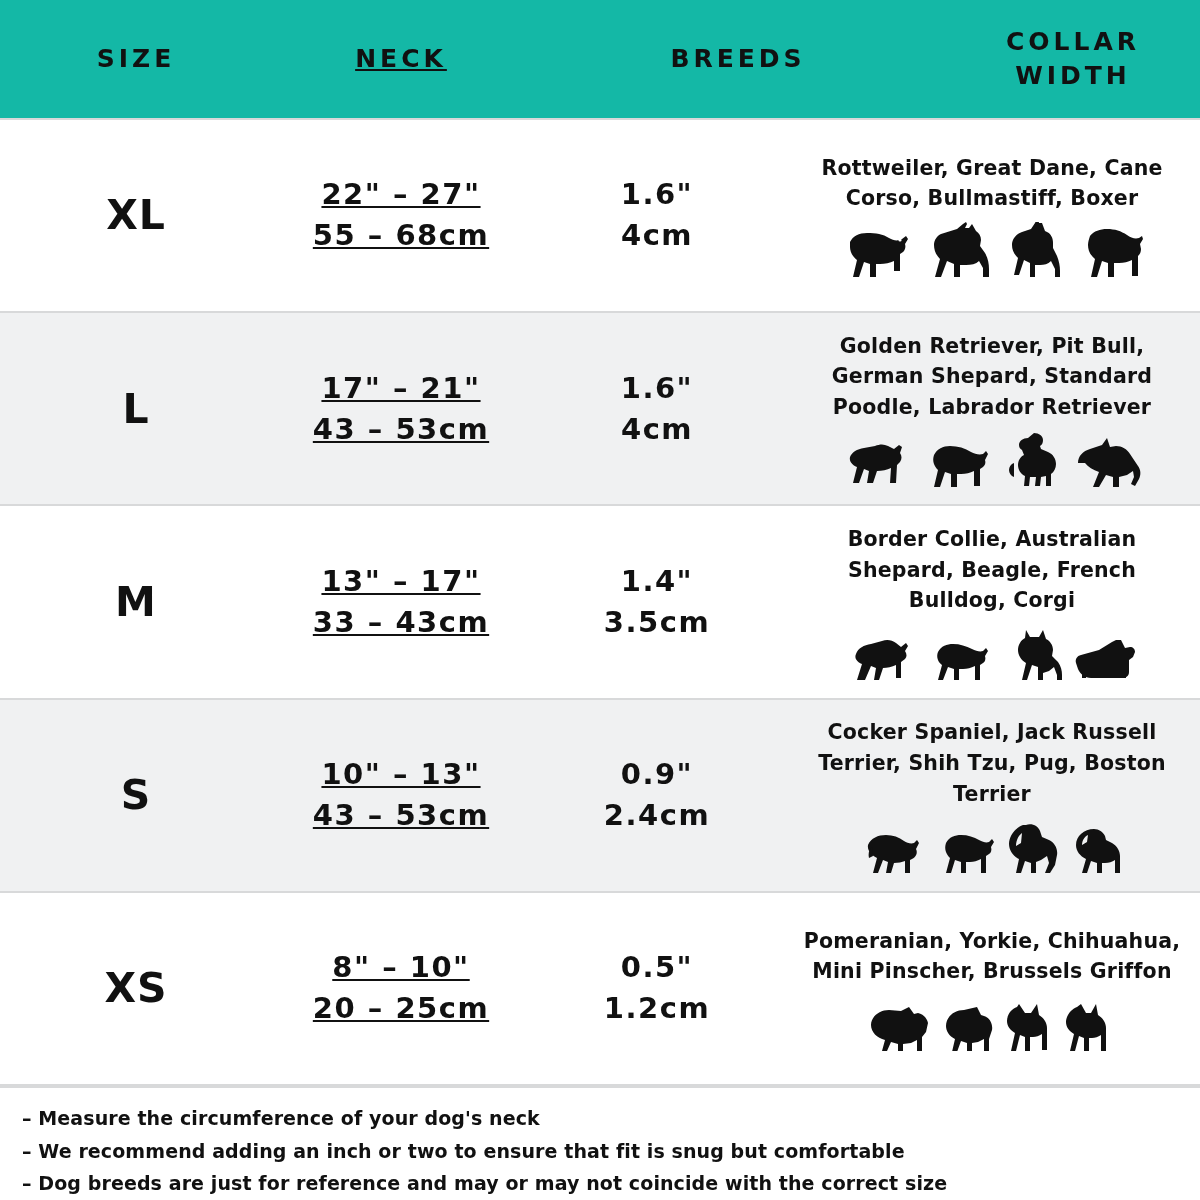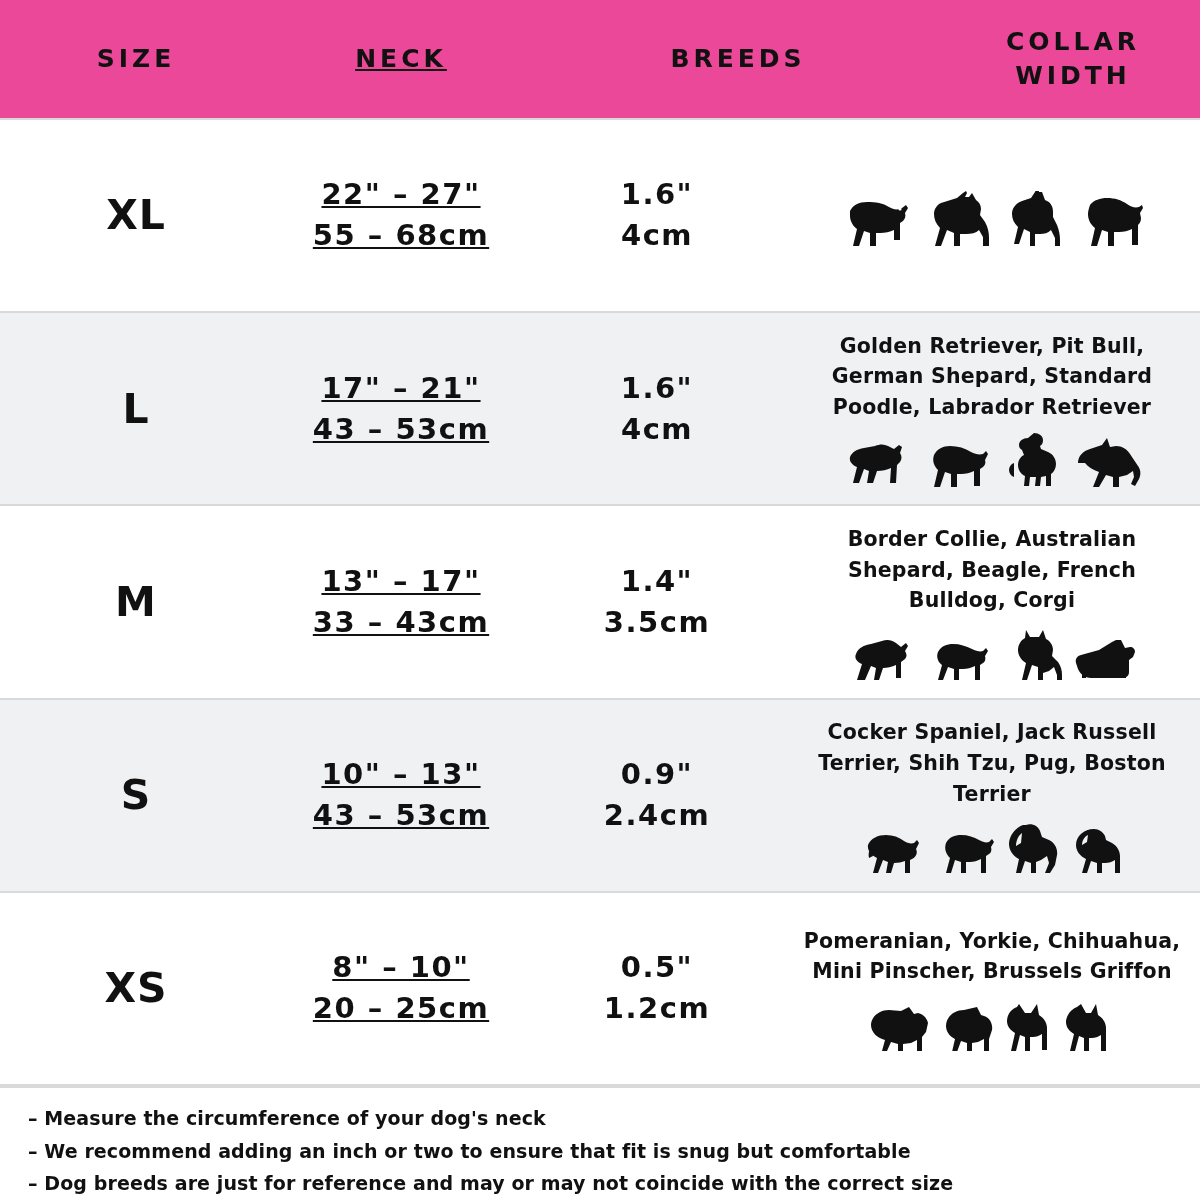--- a/index.html
+++ b/index.html
@@ -18,21 +18,21 @@
     width: 1200px;
     height: 1200px;
     display: flex;
     flex-direction: column;
     box-sizing: border-box;
   }
   
   .header-row {
     display: flex;
     height: 122px;
-    background: #ec4899;
+    background: #14b8a6;
     align-items: center;
   }
   .header-cell {
     text-align: center;
     font-weight: bold;
     font-size: 25px;
     letter-spacing: 4px;
     line-height: 1.35;
     color: #111;
   }
@@ -88,21 +88,21 @@
     justify-content: center;
     gap: 10px;
     margin-top: 8px;
     height: 56px;
   }
   .breeds-icons svg { display: block; }
 
   
   .footer {
     border-top: 2px solid #d8d9da;
-    padding: 14px 22px 0 28px;
+    padding: 14px 22px 0 22px;
     flex: 1;
     background: #ffffff;
   }
   .note {
     font-size: 19px;
     font-weight: bold;
     line-height: 1.72;
     letter-spacing: 0.1px;
     color: #111;
   }
@@ -126,20 +126,21 @@
   </div>
   <div class="divider"></div>
 
   <div class="row plain">
     <div class="cell col-size size-label">XL</div>
     <div class="cell col-neck measure">22" – 27"
 55 – 68cm</div>
     <div class="cell col-width measure">1.6"
 4cm</div>
     <div class="cell col-breeds breeds-cell">
+      <div class="breeds-text">Rottweiler, Great Dane, Cane Corso, Bullmastiff, Boxer</div>
       <div class="breeds-icons">
         <span>
           <svg width="74" height="50" viewBox="0 0 74 50">
               <path fill="#111" d="M10 14c3-6 9-9 17-9 9 0 16 1 22 5 5 3 9 3 13 1l4-3 2 3-3 5c1 3 0 6-2 8l-3 2v17h-6V33c-4 2-9 3-14 3h-4v13h-6V36l-6-2-5 15h-6l4-17c-4-3-7-8-7-13z"></path>
               <circle cx="60" cy="12" r="1.6" fill="#fff"></circle>
             </svg>
         </span>
         <span>
           <svg width="74" height="56" viewBox="0 0 74 56">
               <path fill="#111" d="M48 2l4 7c3 2 5 5 5 9l-1 6 5 7c3 5 4 11 4 16v8h-6v-9l-4-7c-3 3-8 4-13 4h-6v12h-6V42l-7-3-6 16h-6l5-18c-4-4-6-9-6-14 0-5 3-9 7-11l16-5 6-5 3-2 1 2-2 4h4l3-4z"></path>

